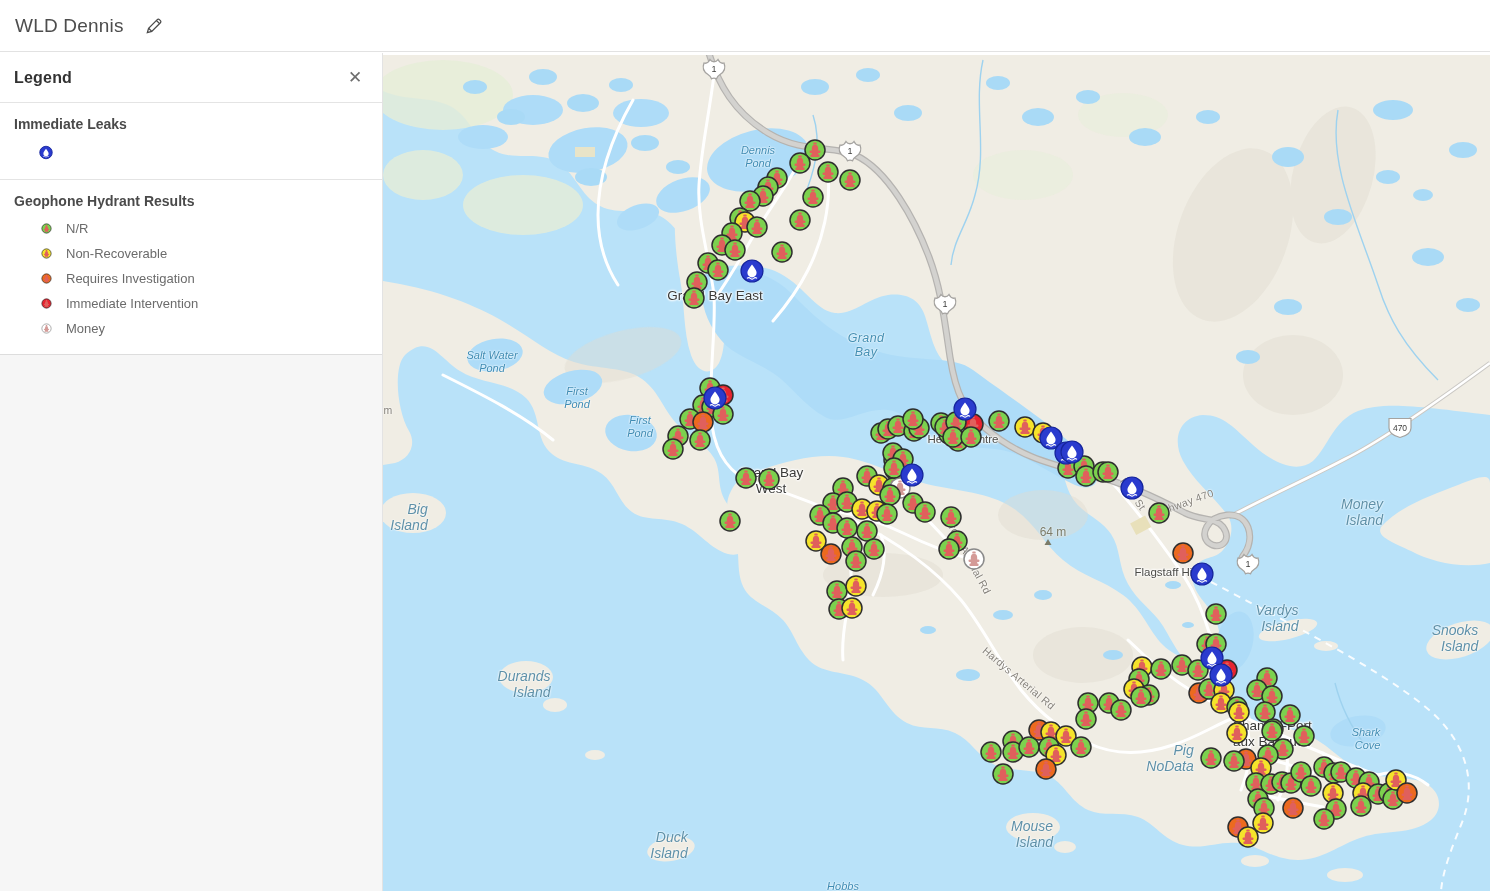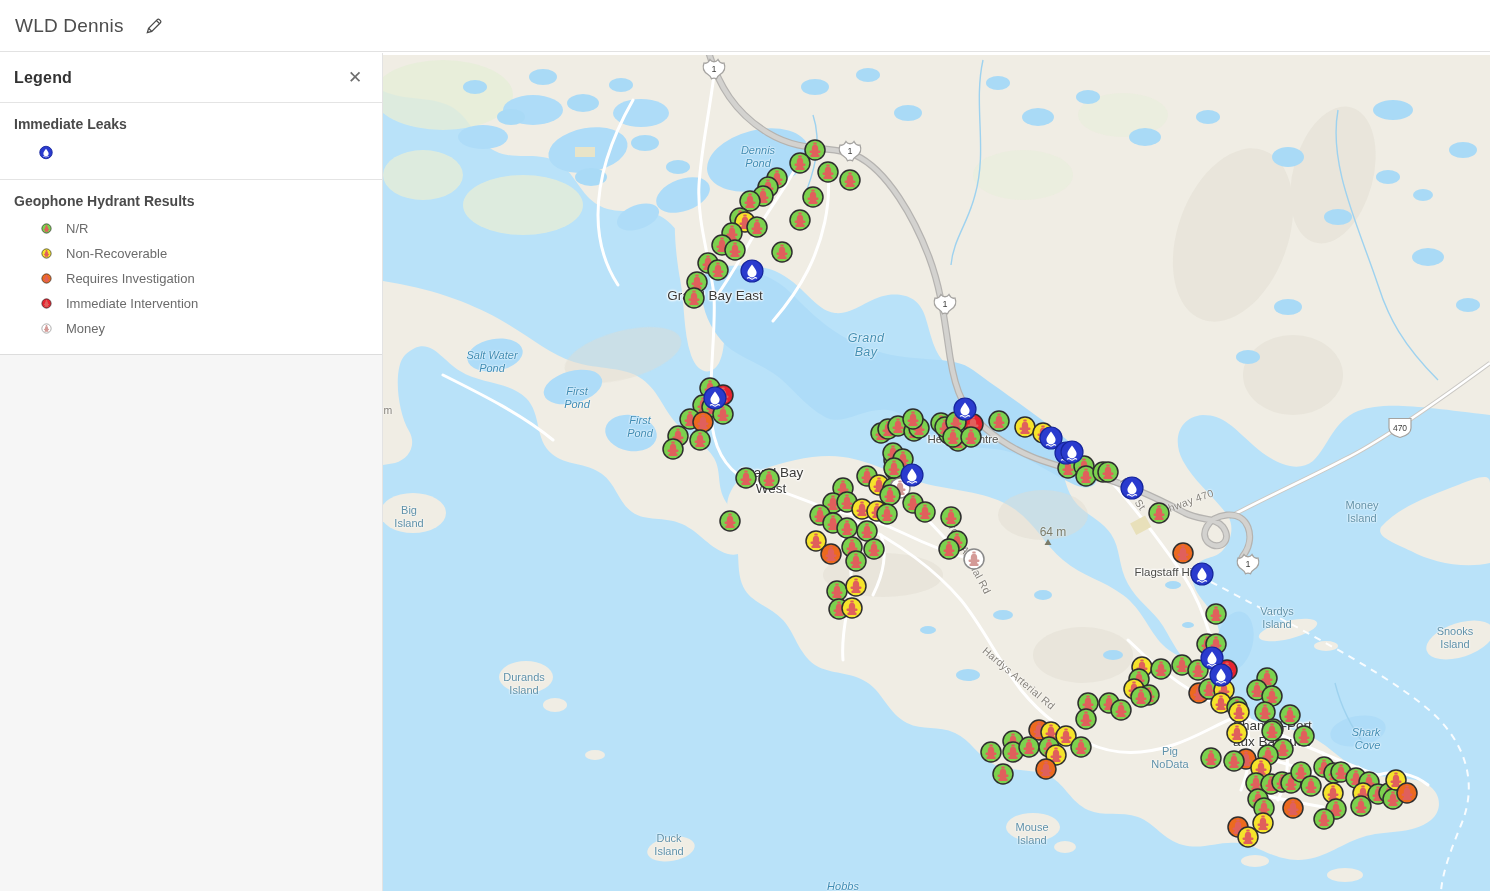--- a/index.html
+++ b/index.html
@@ -35,22 +35,22 @@
     overflow:hidden; background:#b9e2f9; cursor:grab;}
   .map svg.terrain { position:absolute; left:0; top:0; }
   .map .labels { position:absolute; left:0; top:0; width:100%; height:100%; pointer-events:none; }
   .map svg.markers { position:absolute; left:0; top:0; z-index:6;}
   .map-label { position:absolute; white-space:pre-line; text-align:center; line-height:1.15;
     pointer-events:none;}
   .lab-water { font-style:italic; color:#3f8cb4; font-size:11px;
     text-shadow:0 0 2px #fff,0 0 2px #fff;}
   .lab-water-lg { font-style:italic; color:#4590b4; font-size:12.5px; letter-spacing:.4px;
     text-shadow:0 0 2px #fff,0 0 2px #fff;}
-  .lab-island { color:#5e90a8; font-size:11px;
-    text-shadow:0 0 2px #fff,0 0 2px #fff;}
+  .lab-island { font-style:italic; color:#5e90a8; font-size:14px;
+    text-shadow:0 0 2px #fff,0 0 2px #fff;text-align:right;}
   .lab-place { color:#3a3a38; font-size:13.5px;
     text-shadow:0 1px 2px #fff,0 -1px 2px #fff,1px 0 2px #fff,-1px 0 2px #fff;}
   .lab-place-sm { color:#4c4c48; font-size:11.5px;
     text-shadow:0 1px 2px #fff,0 -1px 2px #fff,1px 0 2px #fff,-1px 0 2px #fff;}
   .lab-road { color:#85817a; font-size:10.5px; letter-spacing:.3px;
     text-shadow:0 0 2px #fff,0 0 2px #fff;}
   .lab-elev { color:#7b7b68; font-size:12px; text-shadow:0 0 2px #fff;}
 </style>
 </head>
 <body>

